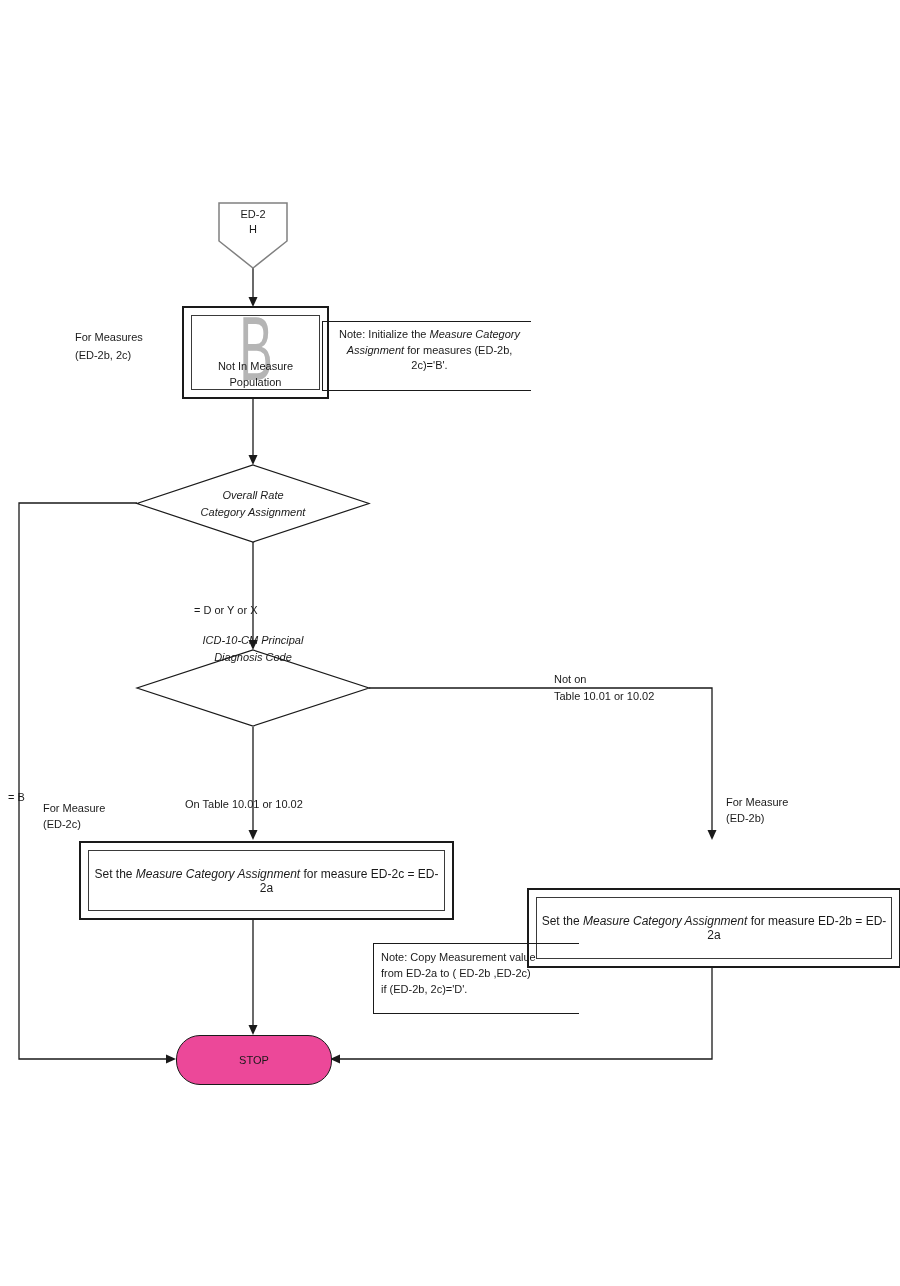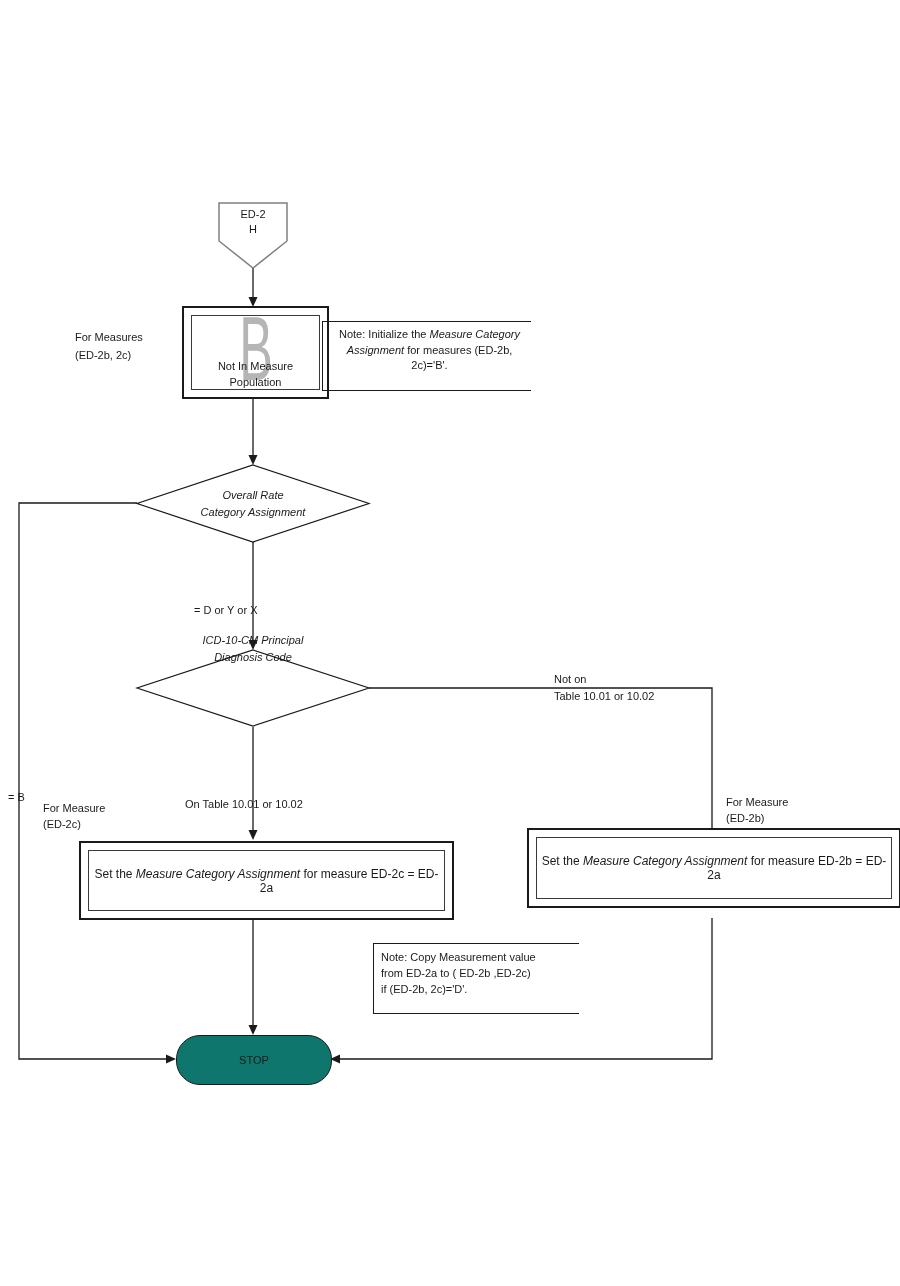--- a/index.html
+++ b/index.html
@@ -25,21 +25,21 @@
     font-size:90px;line-height:90px;color:#b5b5b5;z-index:0;font-weight:400;
   }
   .boxtext{position:relative;z-index:1;font-size:11px;line-height:16px;text-align:center;margin-top:42px;}
   
   .note{
     position:absolute;border:1px solid #1a1a1a;border-right:none;
     font-size:11px;line-height:15.5px;padding:5px 2px 0 7px;background:transparent;
   }
   .stop{
     position:absolute;left:176px;top:1035px;width:154px;height:48px;
-    border:1.4px solid #1a1a1a;border-radius:24px;background:#0f766e;
+    border:1.4px solid #1a1a1a;border-radius:24px;background:#ec4899;
     display:flex;align-items:center;justify-content:center;font-size:11px;
   }
 </style>
 </head>
 <body>
 
 <div class="canvas">
 
   <svg class="layer" width="900" height="1286" viewBox="0 0 900 1286">
     <g stroke="#1a1a1a" stroke-width="1.3" fill="none">
@@ -131,21 +131,21 @@
     <div>For  Measure</div>
     <div>(ED-2b)</div>
   </div>
 
   <div class="pbox" style="left:79px;top:841px;width:371px;height:75px;">
     <div class="inner">
       <span><span>Set the </span><i>Measure Category Assignment</i><span> for measure ED-2c =  ED-2a</span></span>
     </div>
   </div>
 
-  <div class="pbox" style="left:527px;top:828px;width:370px;height:76px;">
+  <div class="pbox" style="left:527px;top:888px;width:370px;height:76px;">
     <div class="inner">
       <span><span>Set the </span><i>Measure Category Assignment</i><span> for measure ED-2b =  ED-2a</span></span>
     </div>
   </div>
 
   <div class="note" style="left:373px;top:943px;width:196px;height:64px;line-height:16px;">
     <div>Note: Copy Measurement value</div>
     <div>from ED-2a to ( ED-2b ,ED-2c)</div>
     <div> if (ED-2b, 2c)='D'.</div>
   </div>

